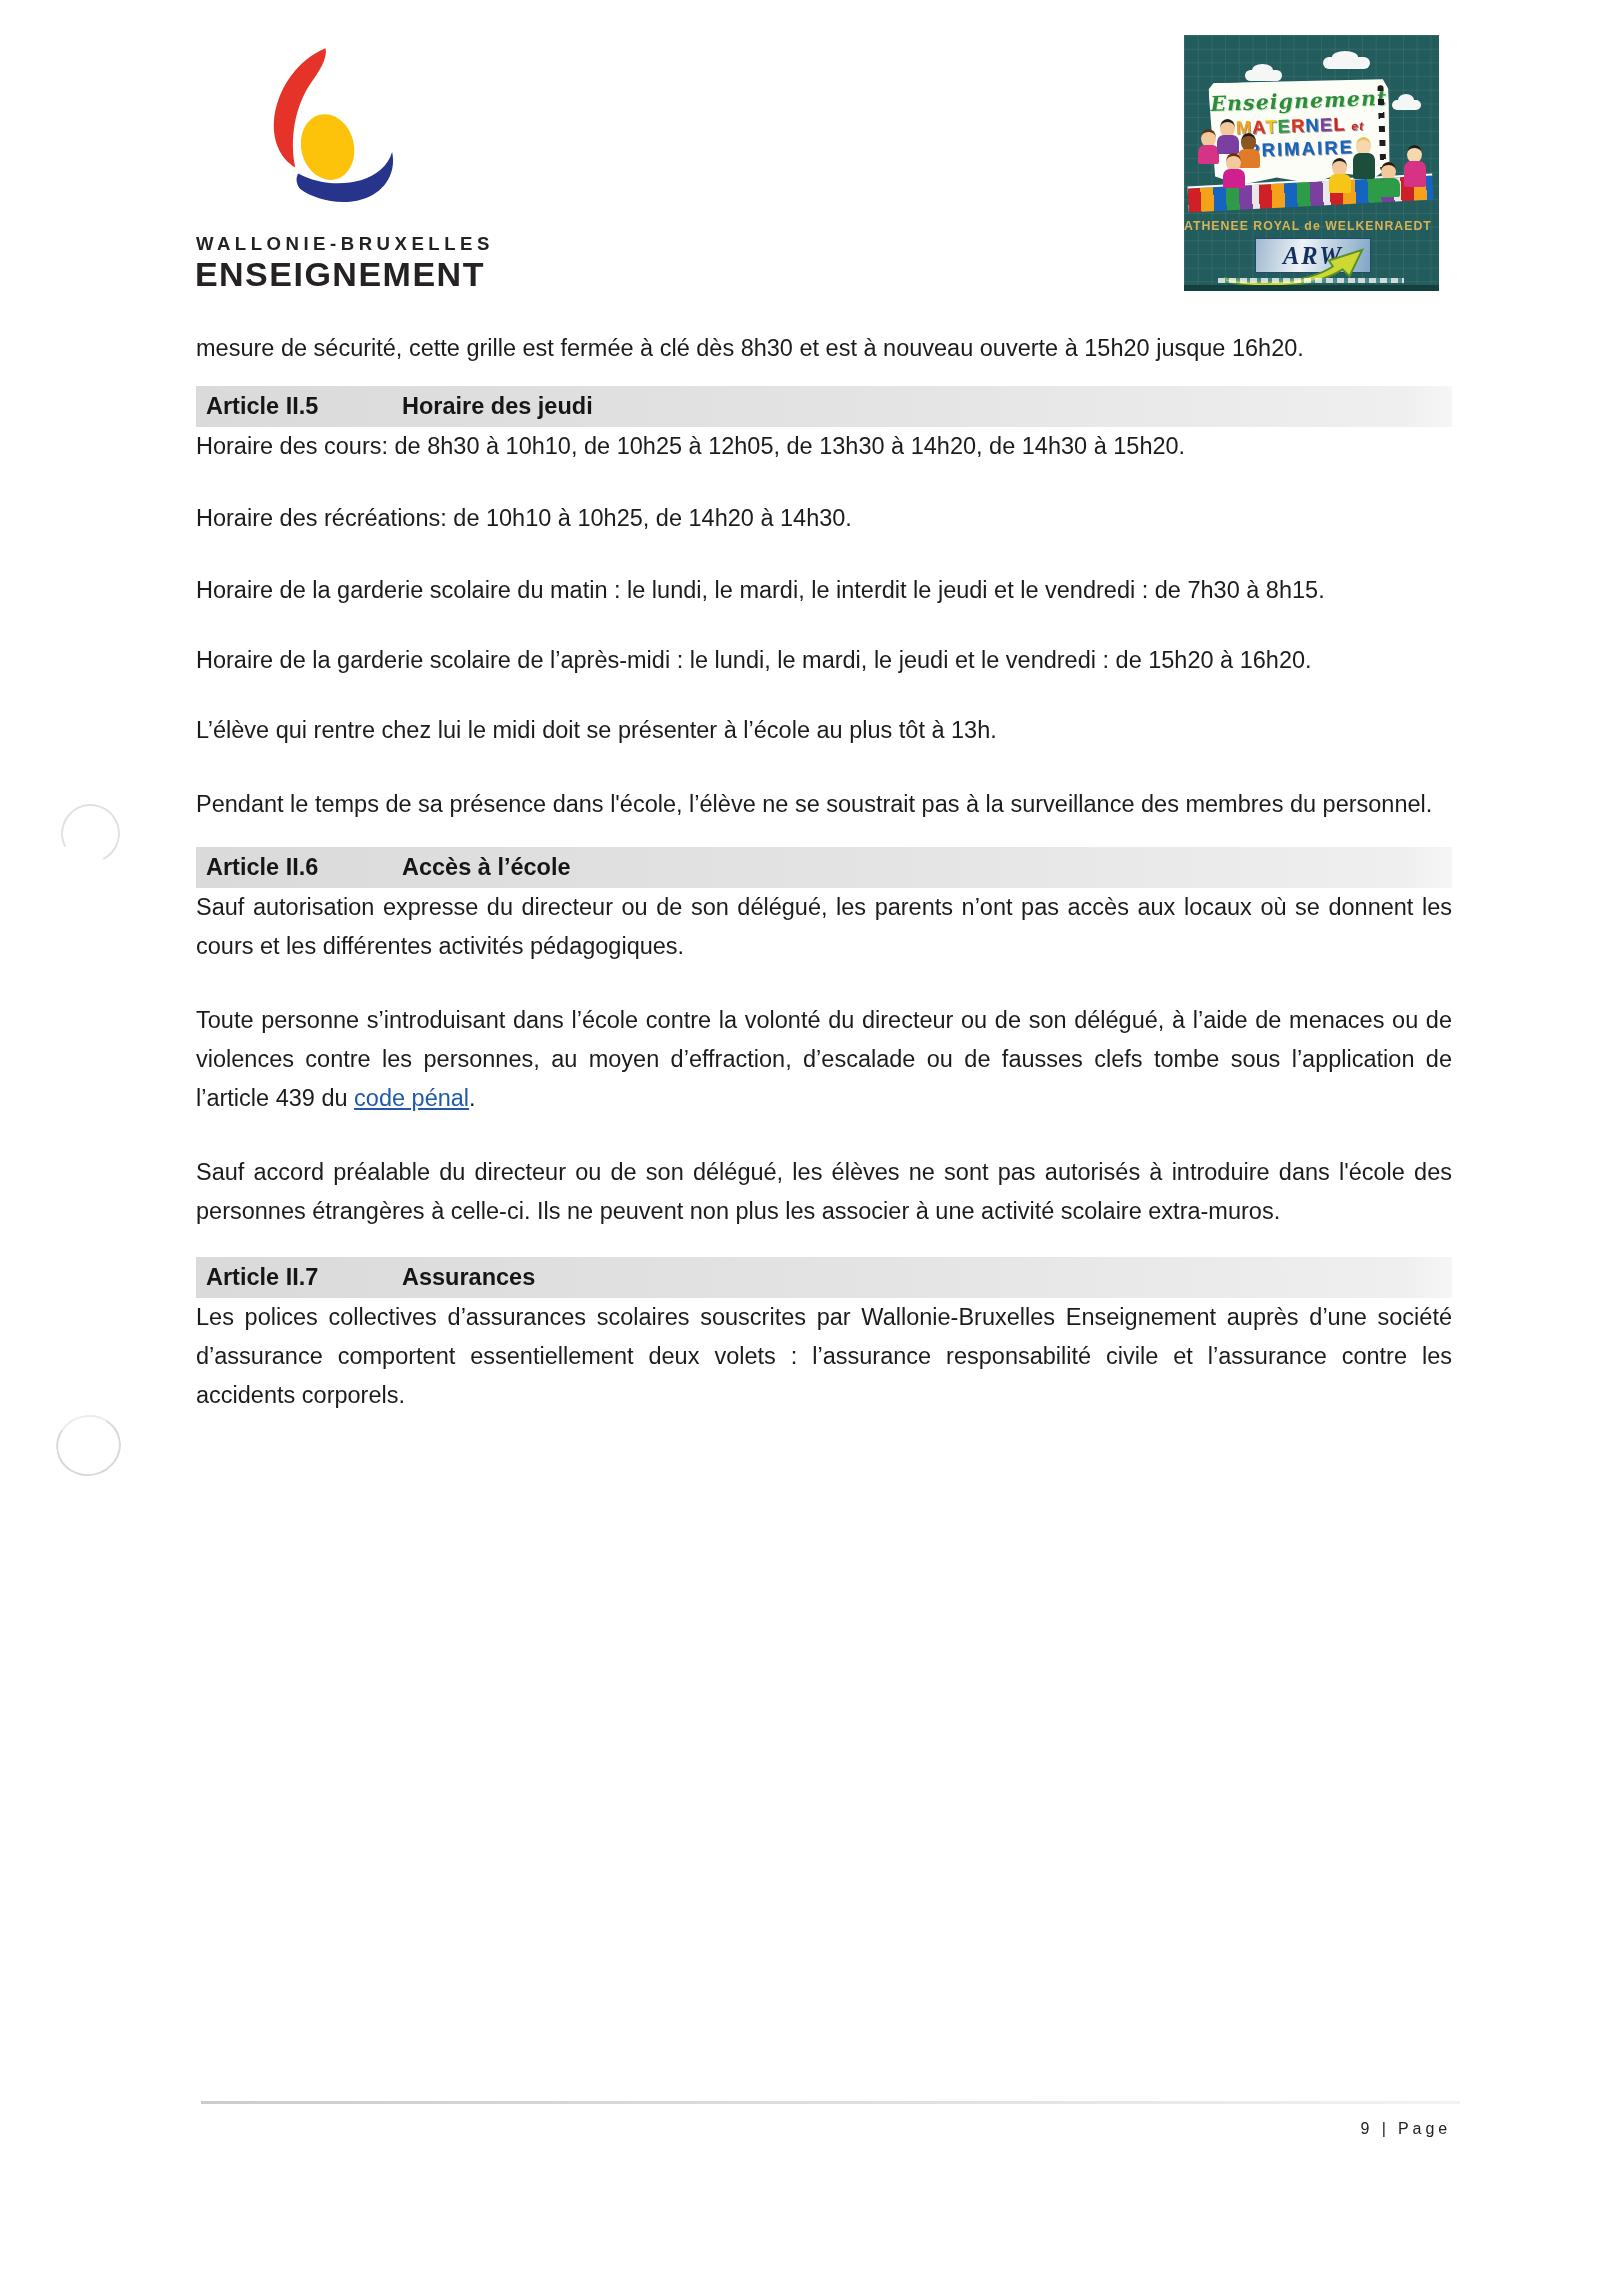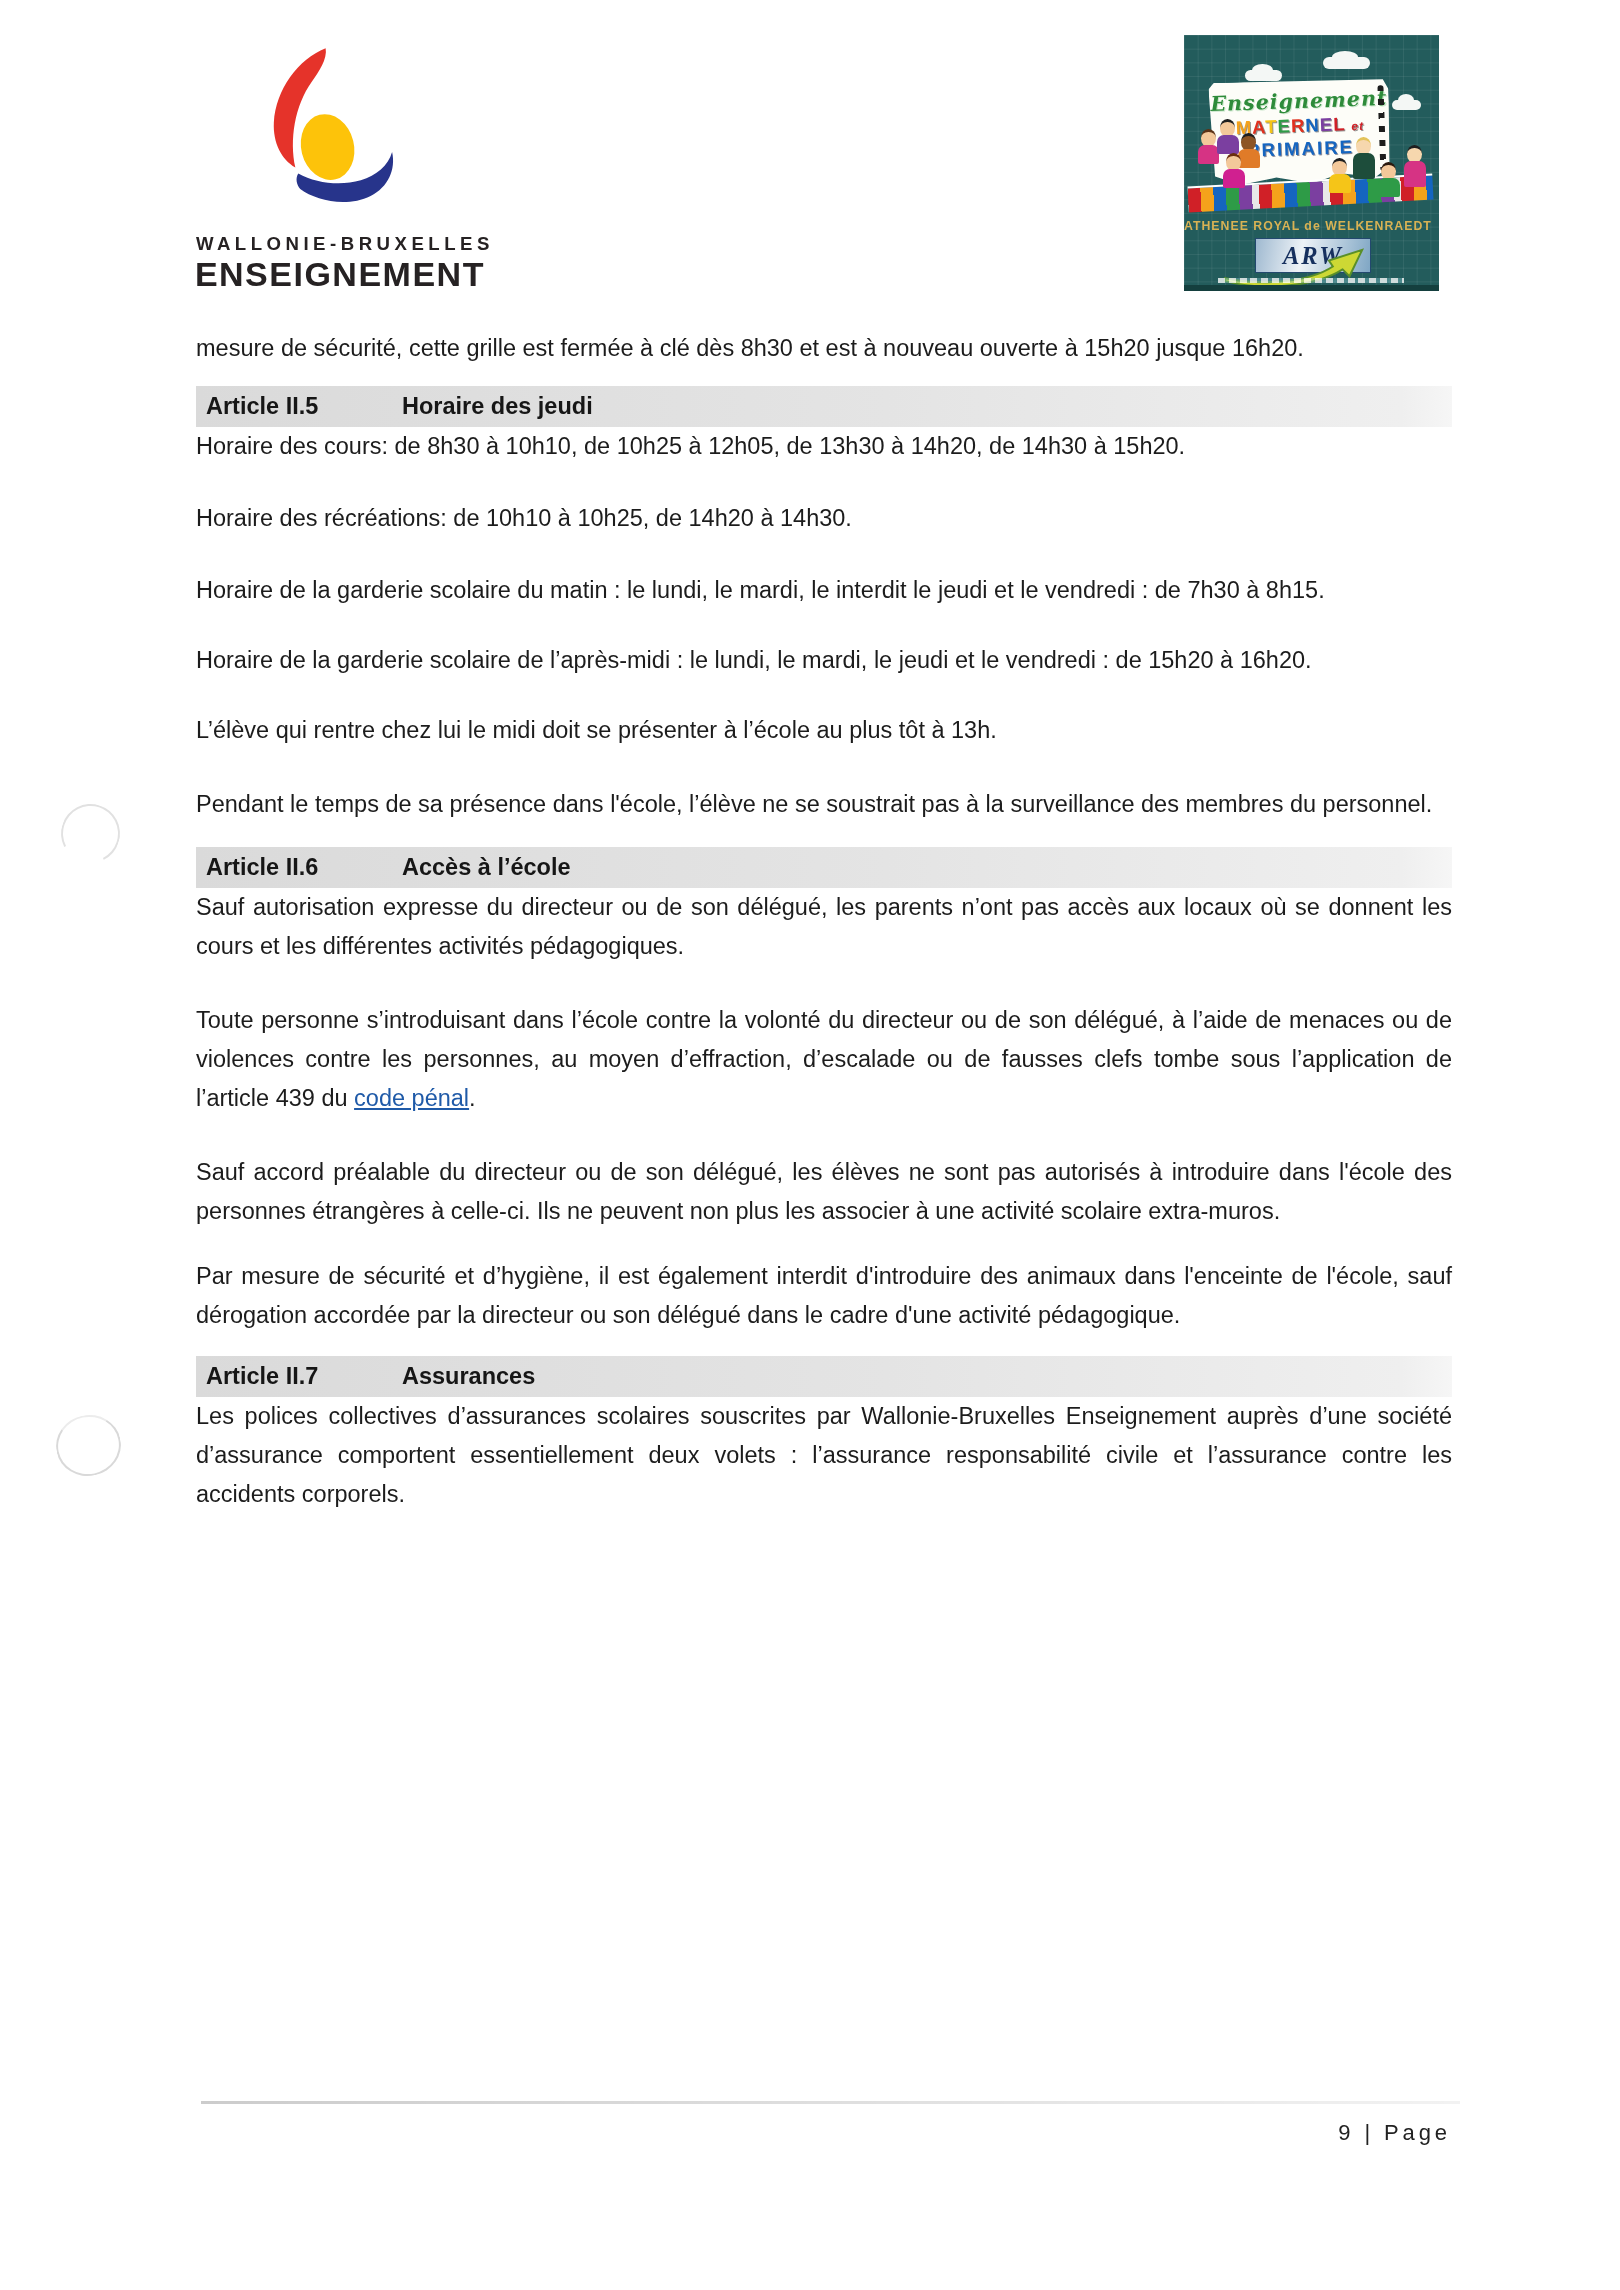--- a/index.html
+++ b/index.html
@@ -74,21 +74,21 @@
   .link{color:#1f5aa8;text-decoration:underline;cursor:pointer;}
   
   .punch{position:absolute;border-radius:50%;}
   .punch.p1{left:61px;top:804px;width:55px;height:55px;transform:rotate(18deg);
     border:2.9px solid #d2d2d2;border-bottom-color:transparent;opacity:.65;}
   .punch.p2{left:56px;top:1415px;width:61px;height:57px;transform:rotate(-12deg);
     border:2.9px solid #c9c9c9;border-top-color:#e4e4e4;opacity:.7;}
   
   .footer-line{position:absolute;left:201px;top:2101px;width:1259px;height:2.9px;
     background:linear-gradient(90deg,rgba(0,0,0,.20),rgba(0,0,0,.12) 55%,rgba(0,0,0,.05));}
-  .page-number{position:absolute;right:169px;top:2120px;font-size:22px;letter-spacing:3.9px;
+  .page-number{position:absolute;right:169px;top:2120px;font-size:16px;letter-spacing:3.9px;
     color:#222;font-family:"Liberation Sans",sans-serif;}
 </style>
 </head>
 <body>
 
 <div class="page">
 
   <div class="wbe-logo">
     <svg class="wbe-mark" width="129" height="162" viewBox="0 0 132 165">
       <path d="M60,2 C32,13 9,44 7,78 C6,99 15,116 29,124 C23,96 28,61 46,36 C53,26 62,13 60,2 Z" fill="#e5332a"></path>
@@ -181,21 +181,20 @@
 
     <div class="section-bar mb40">
       <span class="sec-label">Article II.6</span><span class="sec-title">Accès à l’école</span>
     </div>
 
     <p class="para mb36">Sauf autorisation expresse du directeur ou de son délégué, les parents n’ont pas accès aux locaux où se donnent les cours et les différentes activités pédagogiques.</p>
 
     <p class="para mb36"><span>Toute personne s’introduisant dans l’école contre la volonté du directeur ou de son délégué, à l’aide de menaces ou de violences contre les personnes, au moyen d’effraction, d’escalade ou de fausses clefs tombe sous l’application de l’article 439 du </span><a class="link" href="#">code pénal</a><span>.</span></p>
 
     <p class="para mb26">Sauf accord préalable du directeur ou de son délégué, les élèves ne sont pas autorisés à introduire dans l'école des personnes étrangères à celle-ci. Ils ne peuvent non plus les associer à une activité scolaire extra-muros.</p>
-    <p class="para mb22">Par mesure de sécurité et d’hygiène, il est également interdit d'introduire des animaux dans l'enceinte de l'école, sauf dérogation accordée par la directeur ou son délégué dans le cadre d'une activité pédagogique.</p>
 
     <div class="section-bar mb42">
       <span class="sec-label">Article II.7</span><span class="sec-title">Assurances</span>
     </div>
 
     <p class="para">Les polices collectives d’assurances scolaires souscrites par Wallonie-Bruxelles Enseignement auprès d’une société d’assurance comportent essentiellement deux volets : l’assurance responsabilité civile et l’assurance contre les accidents corporels.</p>
   </div>
 
   <div class="footer-line"></div>
   <div class="page-number">9 | Page</div>

